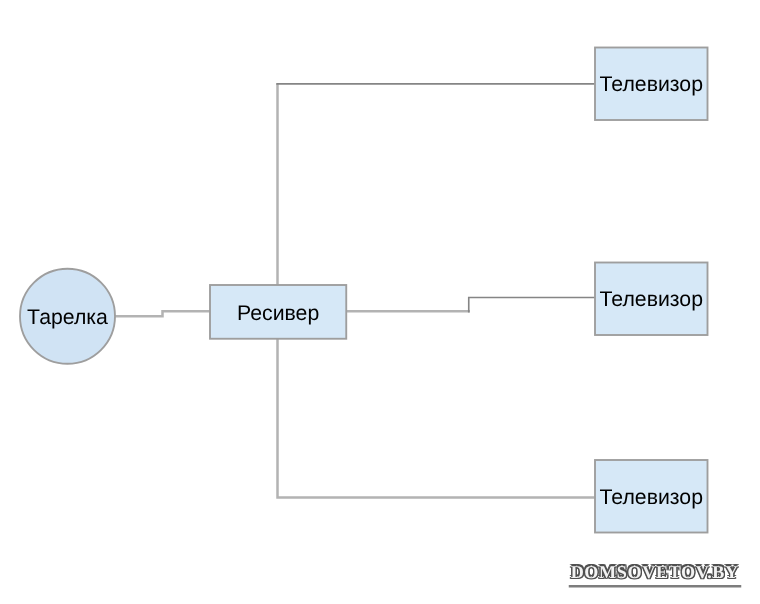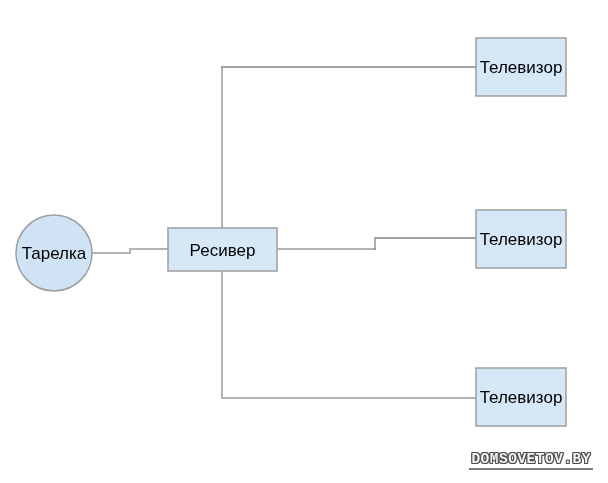--- a/index.html
+++ b/index.html
@@ -13,21 +13,21 @@
   .diagram-svg{position:absolute;left:0;top:0;}
   .node-label{
     font-family:"Liberation Sans", sans-serif;
     font-size:17px;
     fill:#000000;
   }
   .watermark{
     position:absolute;
     right:15px;
     bottom:13px;
-    font-family:Liberation Mono, monospace;
+    font-family:Liberation Serif, serif;
     font-weight:bold;
     font-size:14.5px;
     letter-spacing:0.5px;
     color:#f2f2f2;
     text-shadow:
       -1px -1px 0 #4f4f4f, 1px -1px 0 #4f4f4f,
       -1px  1px 0 #4f4f4f, 1px  1px 0 #4f4f4f,
        0   -1px 0 #4f4f4f, 0    1px 0 #4f4f4f,
       -1px  0   0 #4f4f4f, 1px  0   0 #4f4f4f;
     border-bottom:2px solid #7d7d7d;

